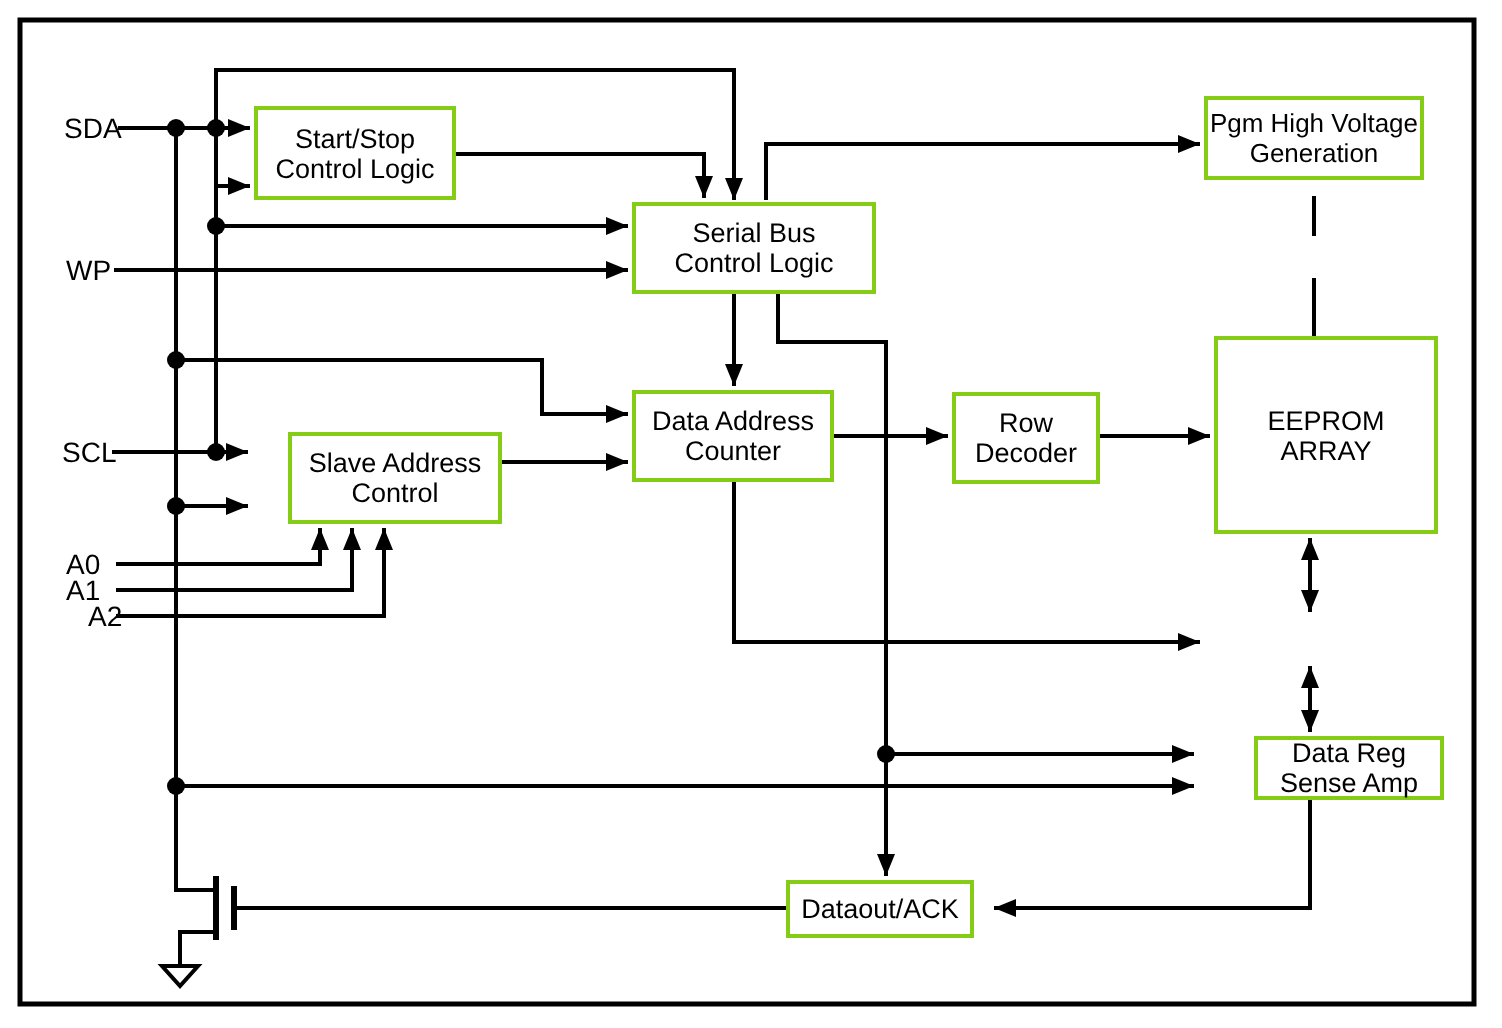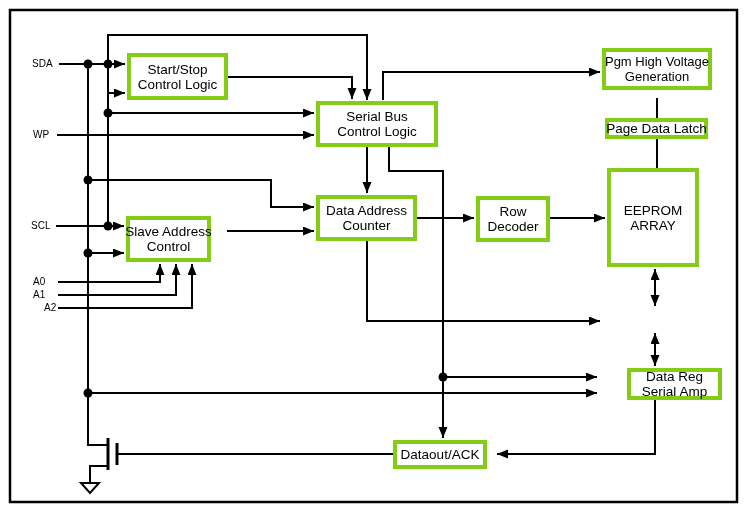--- a/index.html
+++ b/index.html
@@ -3,26 +3,26 @@
 <meta charset="utf-8">
 <style>
   html,body { margin:0; padding:0; background:#fff; }
   .stage {
     position:relative; width:751px; height:514px; background:#ffffff;
     font-family:"Liberation Sans", sans-serif; color:#000; overflow:hidden;
   }
   svg.wires { position:absolute; left:0; top:0; }
   .block {
     position:absolute; box-sizing:border-box;
-    background:#ffffff; border:4px solid #84cc16;
+    background:#ffffff; border:2px solid #84cc16;
     display:flex; flex-direction:column; justify-content:center; align-items:center;
     text-align:center; font-size:13.5px; line-height:15px;
   }
   .block span { white-space:nowrap; }
-  .pin { position:absolute; font-size:10px; line-height:14px; }
+  .pin { position:absolute; font-size:14px; line-height:14px; }
 </style>
 </head>
 <body>
 
 <div class="stage">
 
   <svg class="wires" width="751" height="514" viewBox="0 0 751 514">
     <defs>
       <marker id="arr" markerUnits="userSpaceOnUse" markerWidth="12" markerHeight="10" refX="11" refY="4.5" orient="auto">
         <path d="M0,0 L11,4.5 L0,9 Z" fill="#000"></path>
@@ -117,52 +117,49 @@
   <div class="block" style="left:127px;top:53px;width:101px;height:47px">
     <span>Start/Stop</span>
     <span>Control Logic</span>
   </div>
 
   <div class="block" style="left:316px;top:101px;width:122px;height:46px">
     <span>Serial Bus</span>
     <span>Control Logic</span>
   </div>
 
-  <div class="block" style="left:126px;top:216px;width:85px;height:46px">
+  <div class="block" style="left:144px;top:216px;width:107px;height:46px">
     <span>Slave Address</span>
     <span>Control</span>
   </div>
 
   <div class="block" style="left:316px;top:195px;width:101px;height:46px">
     <span>Data Address</span>
     <span>Counter</span>
   </div>
 
   <div class="block" style="left:476px;top:196px;width:74px;height:46px">
     <span>Row</span>
     <span>Decoder</span>
   </div>
 
   <div class="block" style="left:602px;top:48px;width:110px;height:42px;font-size:13px">
     <span>Pgm High Voltage</span>
     <span>Generation</span>
   </div>
 
-  <div class="block" style="left:605px;top:118px;width:103px;height:21px">
-    <span>Page Data Latch</span>
-  </div>
 
-  <div class="block" style="left:607px;top:168px;width:92px;height:99px">
+  <div class="block" style="left:607px;top:168px;width:112px;height:99px">
     <span>EEPROM</span>
     <span>ARRAY</span>
   </div>
 
 
   <div class="block" style="left:627px;top:368px;width:95px;height:32px">
     <span>Data Reg</span>
-    <span>Serial Amp</span>
+    <span>Sense Amp</span>
   </div>
 
   <div class="block" style="left:393px;top:440px;width:94px;height:29px">
     <span>Dataout/ACK</span>
   </div>
 
 </div>
 
 </body></html>

